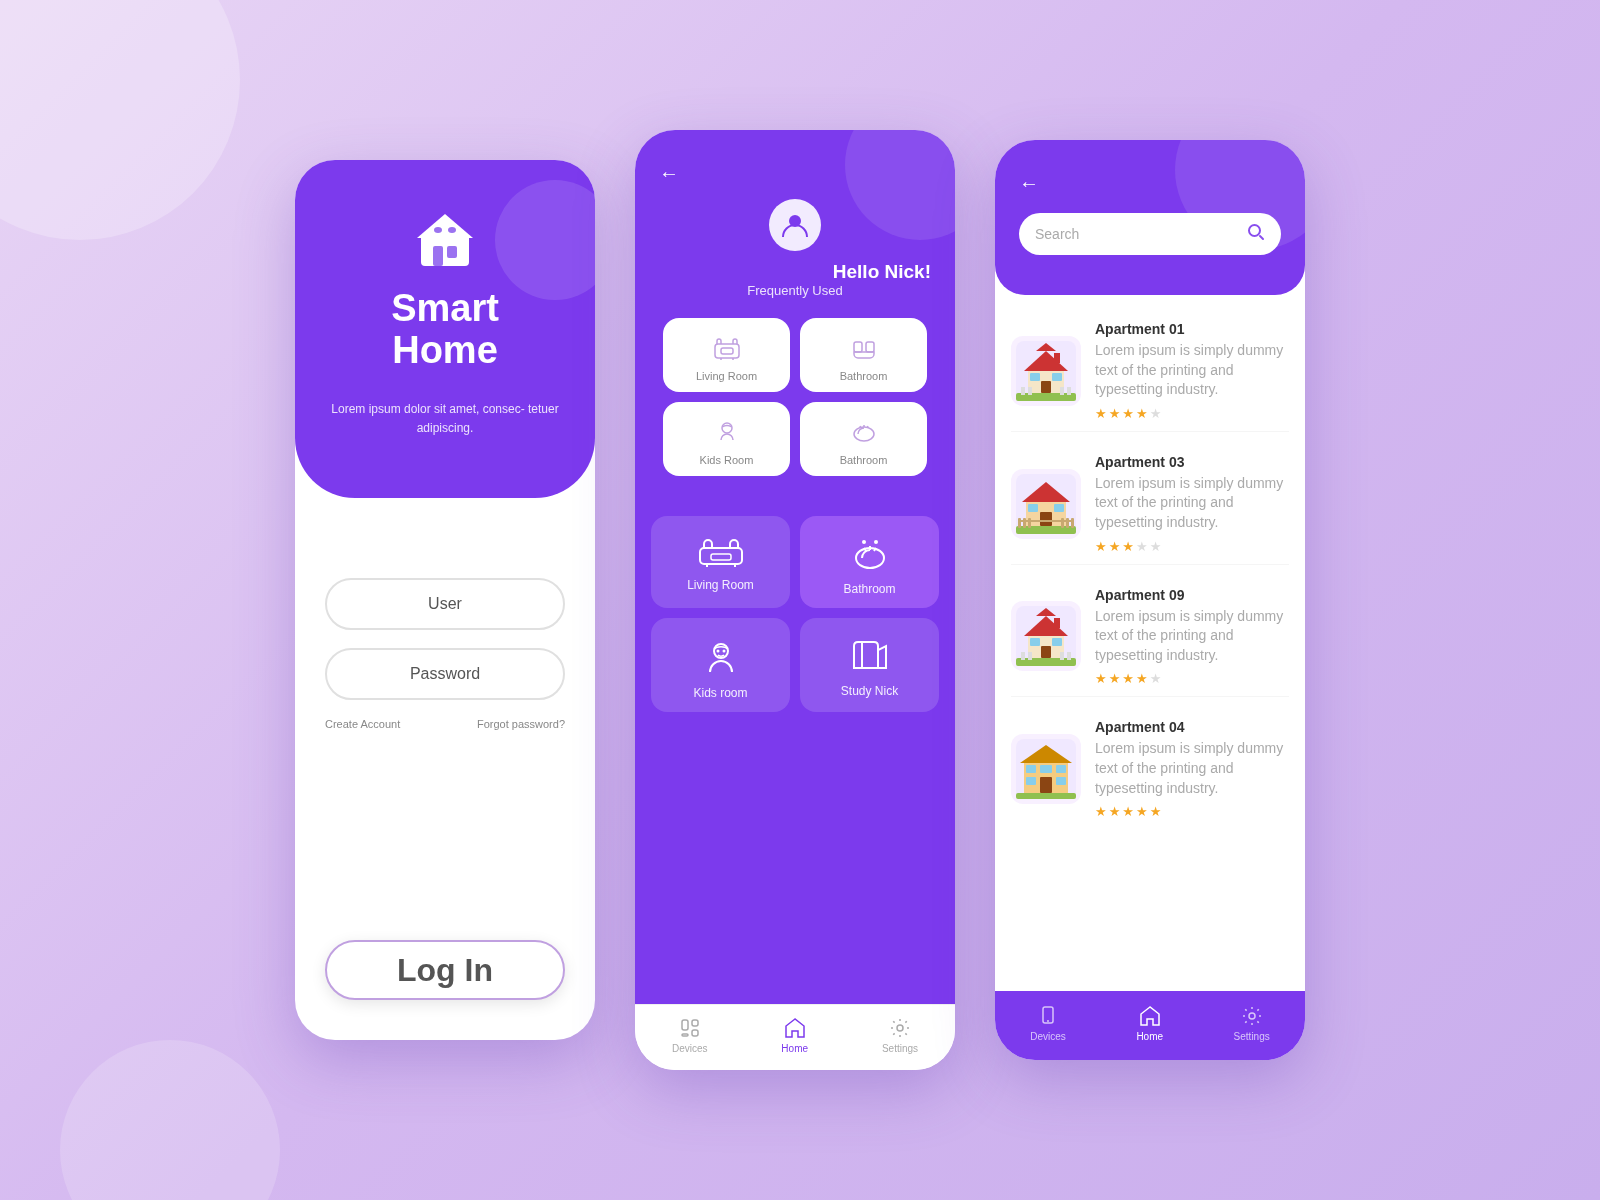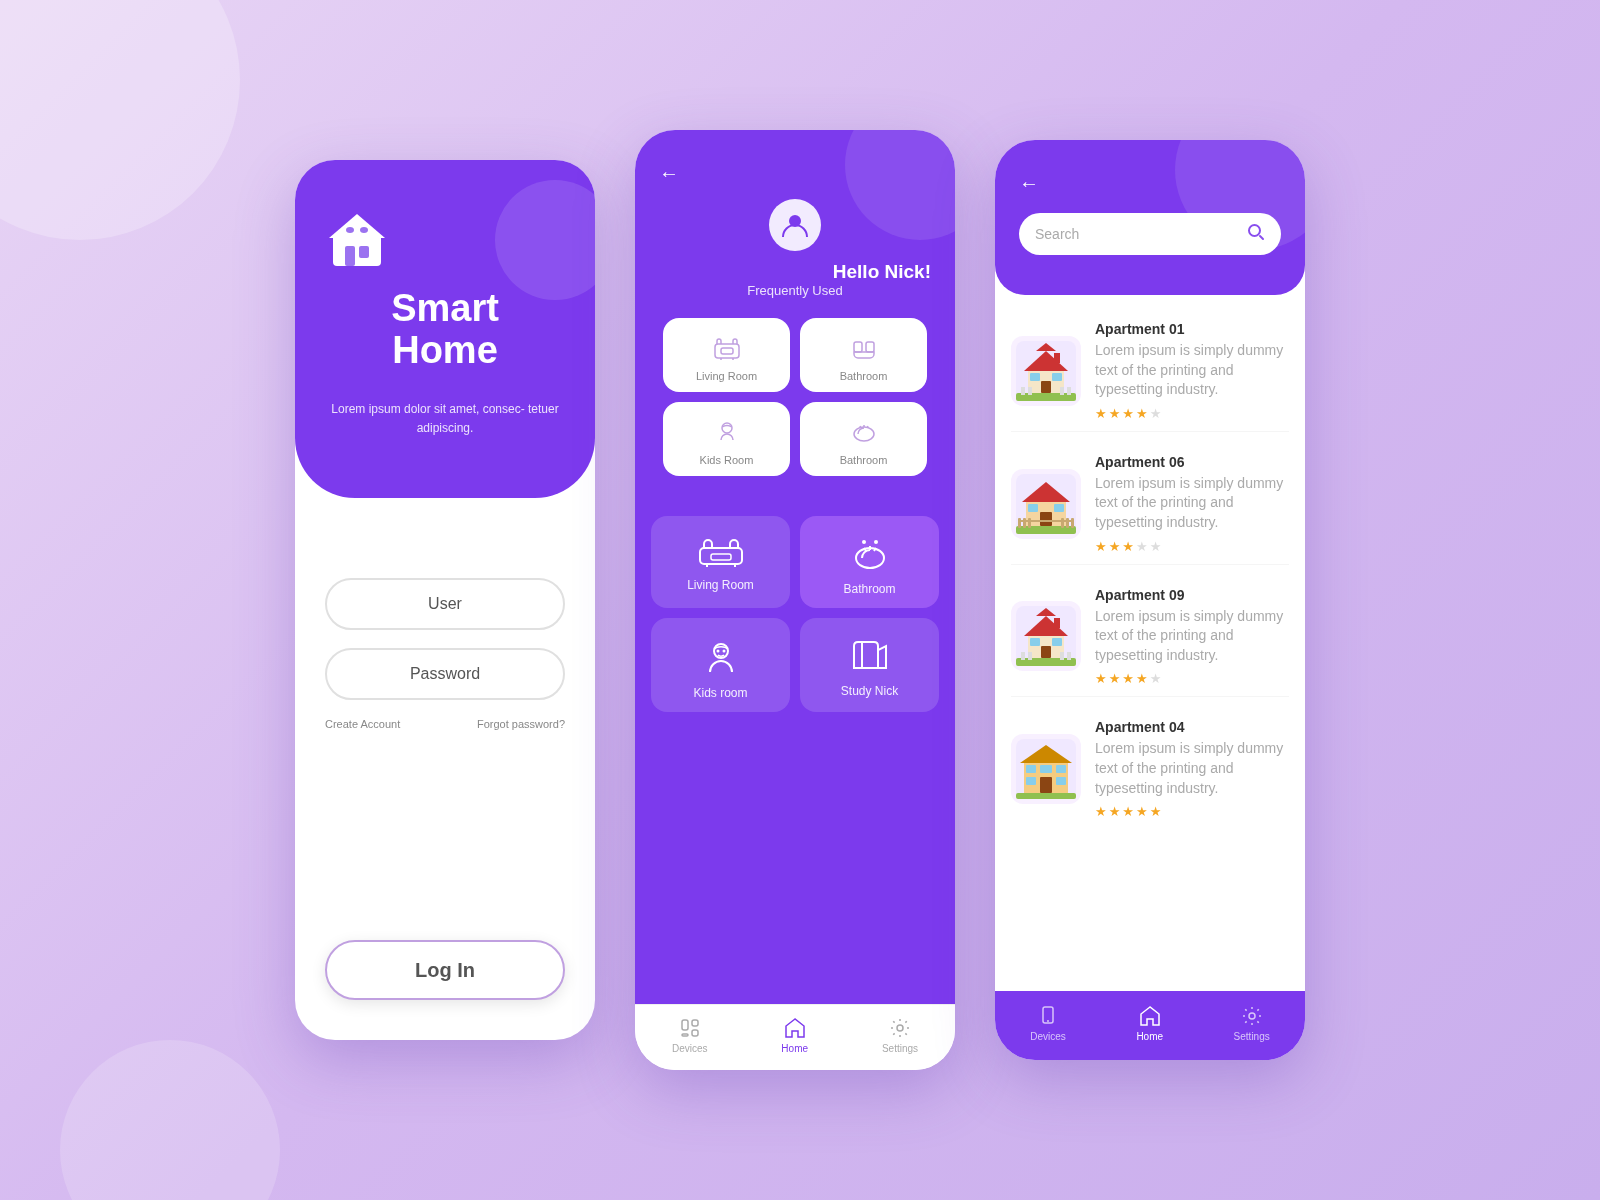--- a/index.html
+++ b/index.html
@@ -53,20 +53,21 @@
       background: white;
       display: flex;
       flex-direction: column;
     }
     .login-top {
       background: #7c3aed;
       border-radius: 0 0 60px 60px;
       padding: 50px 30px 60px;
       display: flex;
       flex-direction: column;
+      align-items: center;
       position: relative;
       flex: 0 0 auto;
     }
     .login-top::before {
       content: '';
       position: absolute;
       top: 20px;
       right: -20px;
       width: 120px;
       height: 120px;
@@ -140,21 +141,21 @@
       border: 2px solid #c0a0e0;
       border-radius: 35px;
       background: white;
       display: flex;
       align-items: center;
       justify-content: center;
       cursor: pointer;
       box-shadow: 0 4px 15px rgba(0,0,0,0.1);
     }
     .login-btn span {
-      font-size: 20px;
+      font-size: 32px;
       font-weight: 600;
       color: #555;
     }
 
     
     .screen-home {
       width: 320px;
       height: 940px;
       background: white;
       display: flex;
@@ -634,21 +635,21 @@
           <rect x="2" y="44" width="3" height="10" fill="#c8a870" rx="1"></rect>
           <rect x="7" y="44" width="3" height="10" fill="#c8a870" rx="1"></rect>
           <rect x="12" y="44" width="3" height="10" fill="#c8a870" rx="1"></rect>
           <rect x="45" y="44" width="3" height="10" fill="#c8a870" rx="1"></rect>
           <rect x="50" y="44" width="3" height="10" fill="#c8a870" rx="1"></rect>
           <rect x="55" y="44" width="3" height="10" fill="#c8a870" rx="1"></rect>
           <rect x="2" y="46" width="56" height="2" fill="#c8a870"></rect>
         </svg>
       </div>
       <div class="apt-info">
-        <div class="apt-name">Apartment 06</div>
+        <div class="apt-name">Apartment 03</div>
         <div class="apt-desc">Lorem ipsum is simply dummy text of the printing and typesetting industry.</div>
         <div class="stars">
           <span class="star filled">★</span>
           <span class="star filled">★</span>
           <span class="star filled">★</span>
           <span class="star empty">★</span>
           <span class="star empty">★</span>
         </div>
       </div>
     </div>

